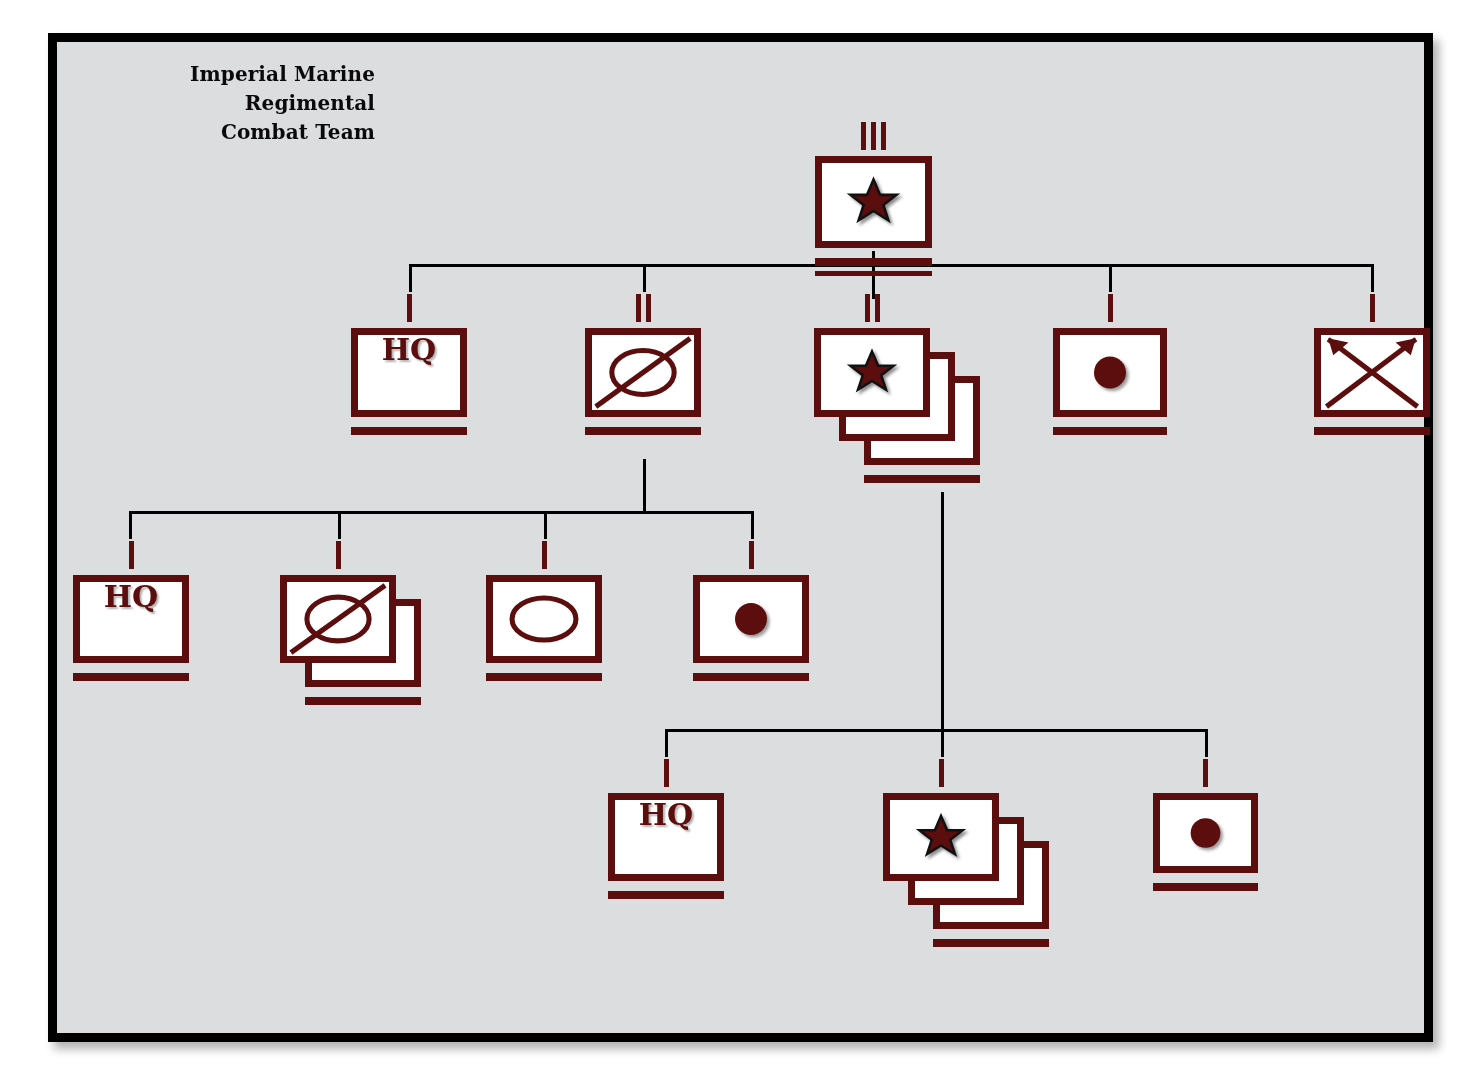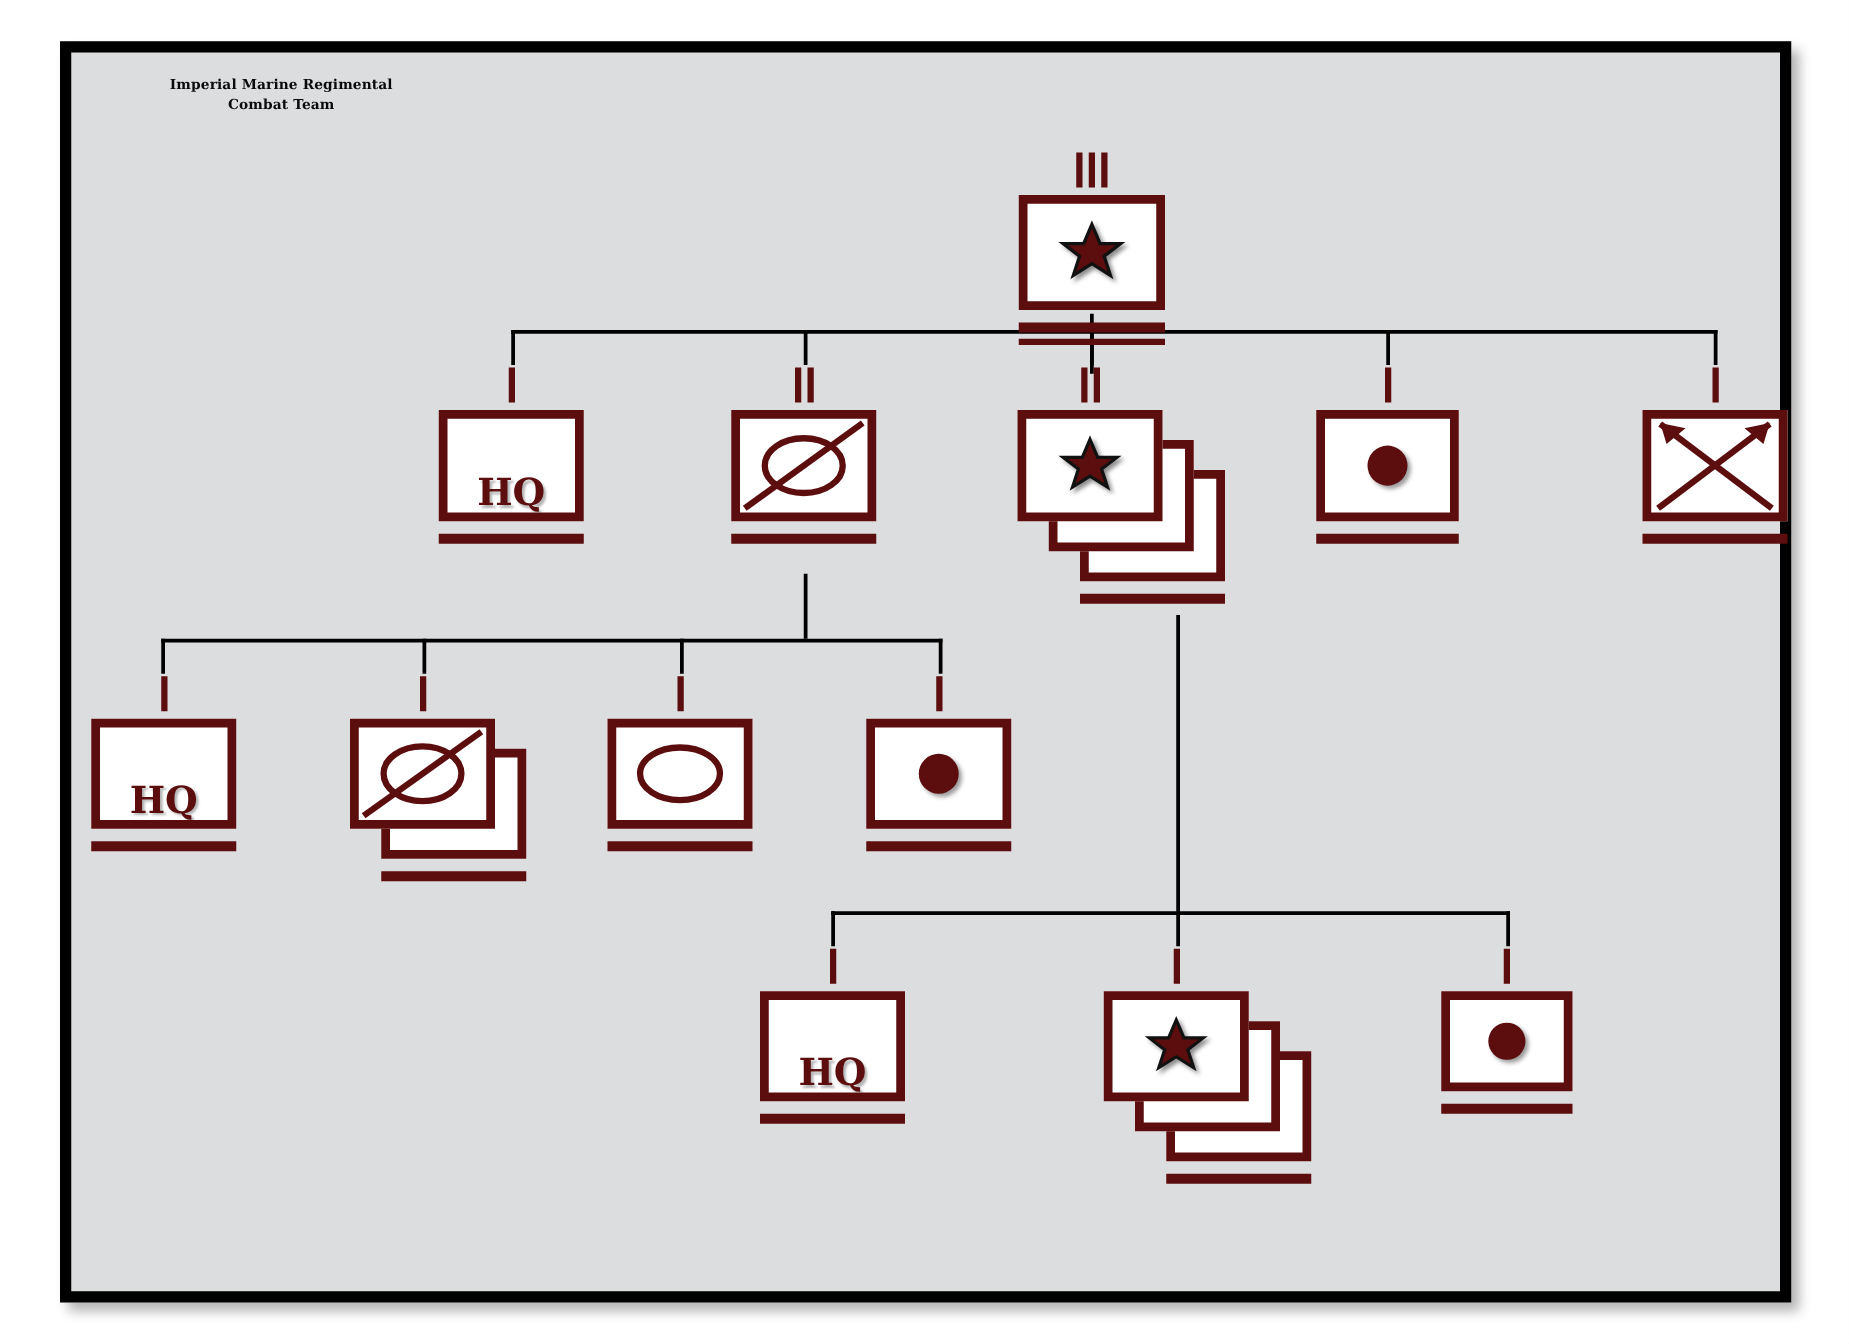--- a/index.html
+++ b/index.html
@@ -20,24 +20,24 @@
     border:9px solid #000000;
     box-sizing:border-box;
     box-shadow:6px 7px 9px rgba(0,0,0,0.30);
   }
 
   
   .chart-title{
     position:absolute;
     left:18px;top:18px;
     width:300px;
-    text-align:center;
+    text-align:right;
     font-family:"DejaVu Serif", serif;
     font-weight:bold;
-    font-size:11px;
+    font-size:20px;
     line-height:1.45;
     color:#0a0a0a;
     letter-spacing:.1px;
     white-space:pre-line;
   }
 
   
   .conn{position:absolute;background:#000000;}
   .conn-h{height:3px;}
   .conn-v{width:3px;}
@@ -65,21 +65,21 @@
     box-sizing:border-box;
     background:#ffffff;
     border:7px solid #5c0d0d;
   }
   .unitbox{
     position:relative;
     box-sizing:border-box;
     background:#ffffff;
     border:7px solid #5c0d0d;
     display:flex;
-    align-items:flex-end;
+    align-items:flex-start;
     justify-content:center;
     overflow:hidden;
   }
   .unit-label{
     font-family:"DejaVu Serif", serif;
     font-weight:bold;
     font-size:30px;
     color:#5c0d0d;
     line-height:1;
     text-shadow:2px 2px 2px rgba(0,0,0,.30);

